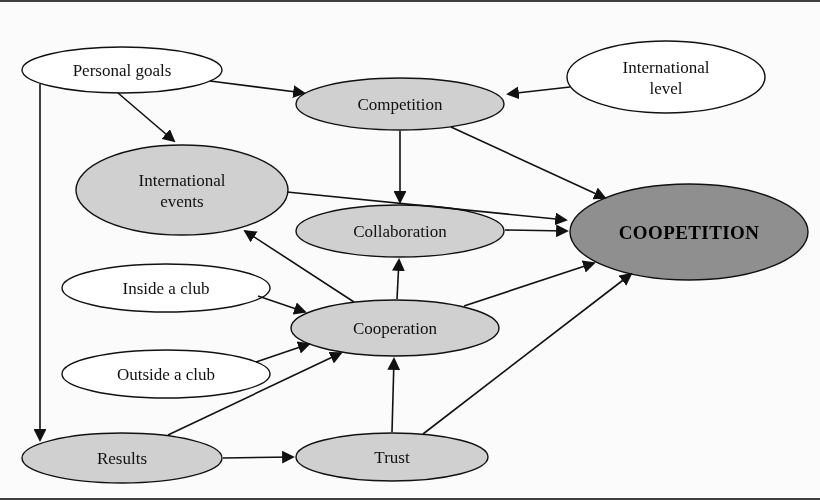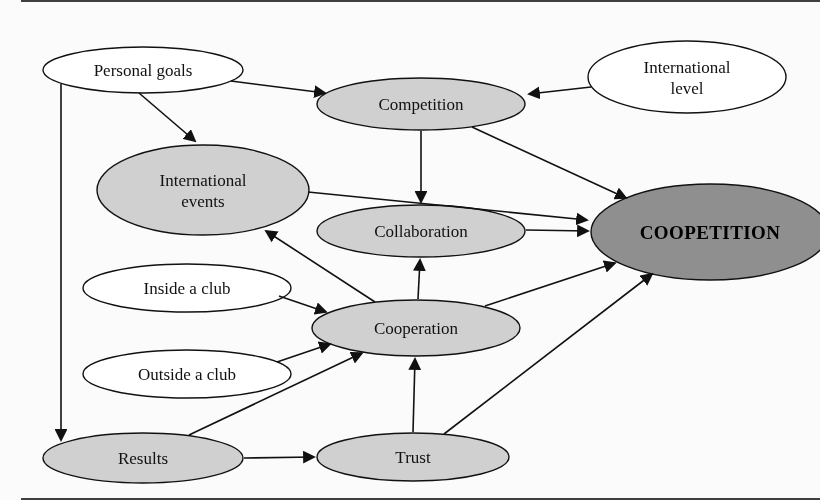--- a/index.html
+++ b/index.html
@@ -8,21 +8,20 @@
     background: #fbfbfb;
     width: 820px;
     height: 500px;
     overflow: hidden;
   }
   .stage {
     position: relative;
     width: 796px;
     height: 500px;
     background: #fbfbfb;
-    padding-left: 21px;
   }
   svg { display: block; }
   .node-label {
     font-family: "Liberation Serif", "DejaVu Serif", serif;
     font-size: 17px;
     fill: #111111;
   }
   .node-label.bold {
     font-weight: bold;
     font-size: 19px;

